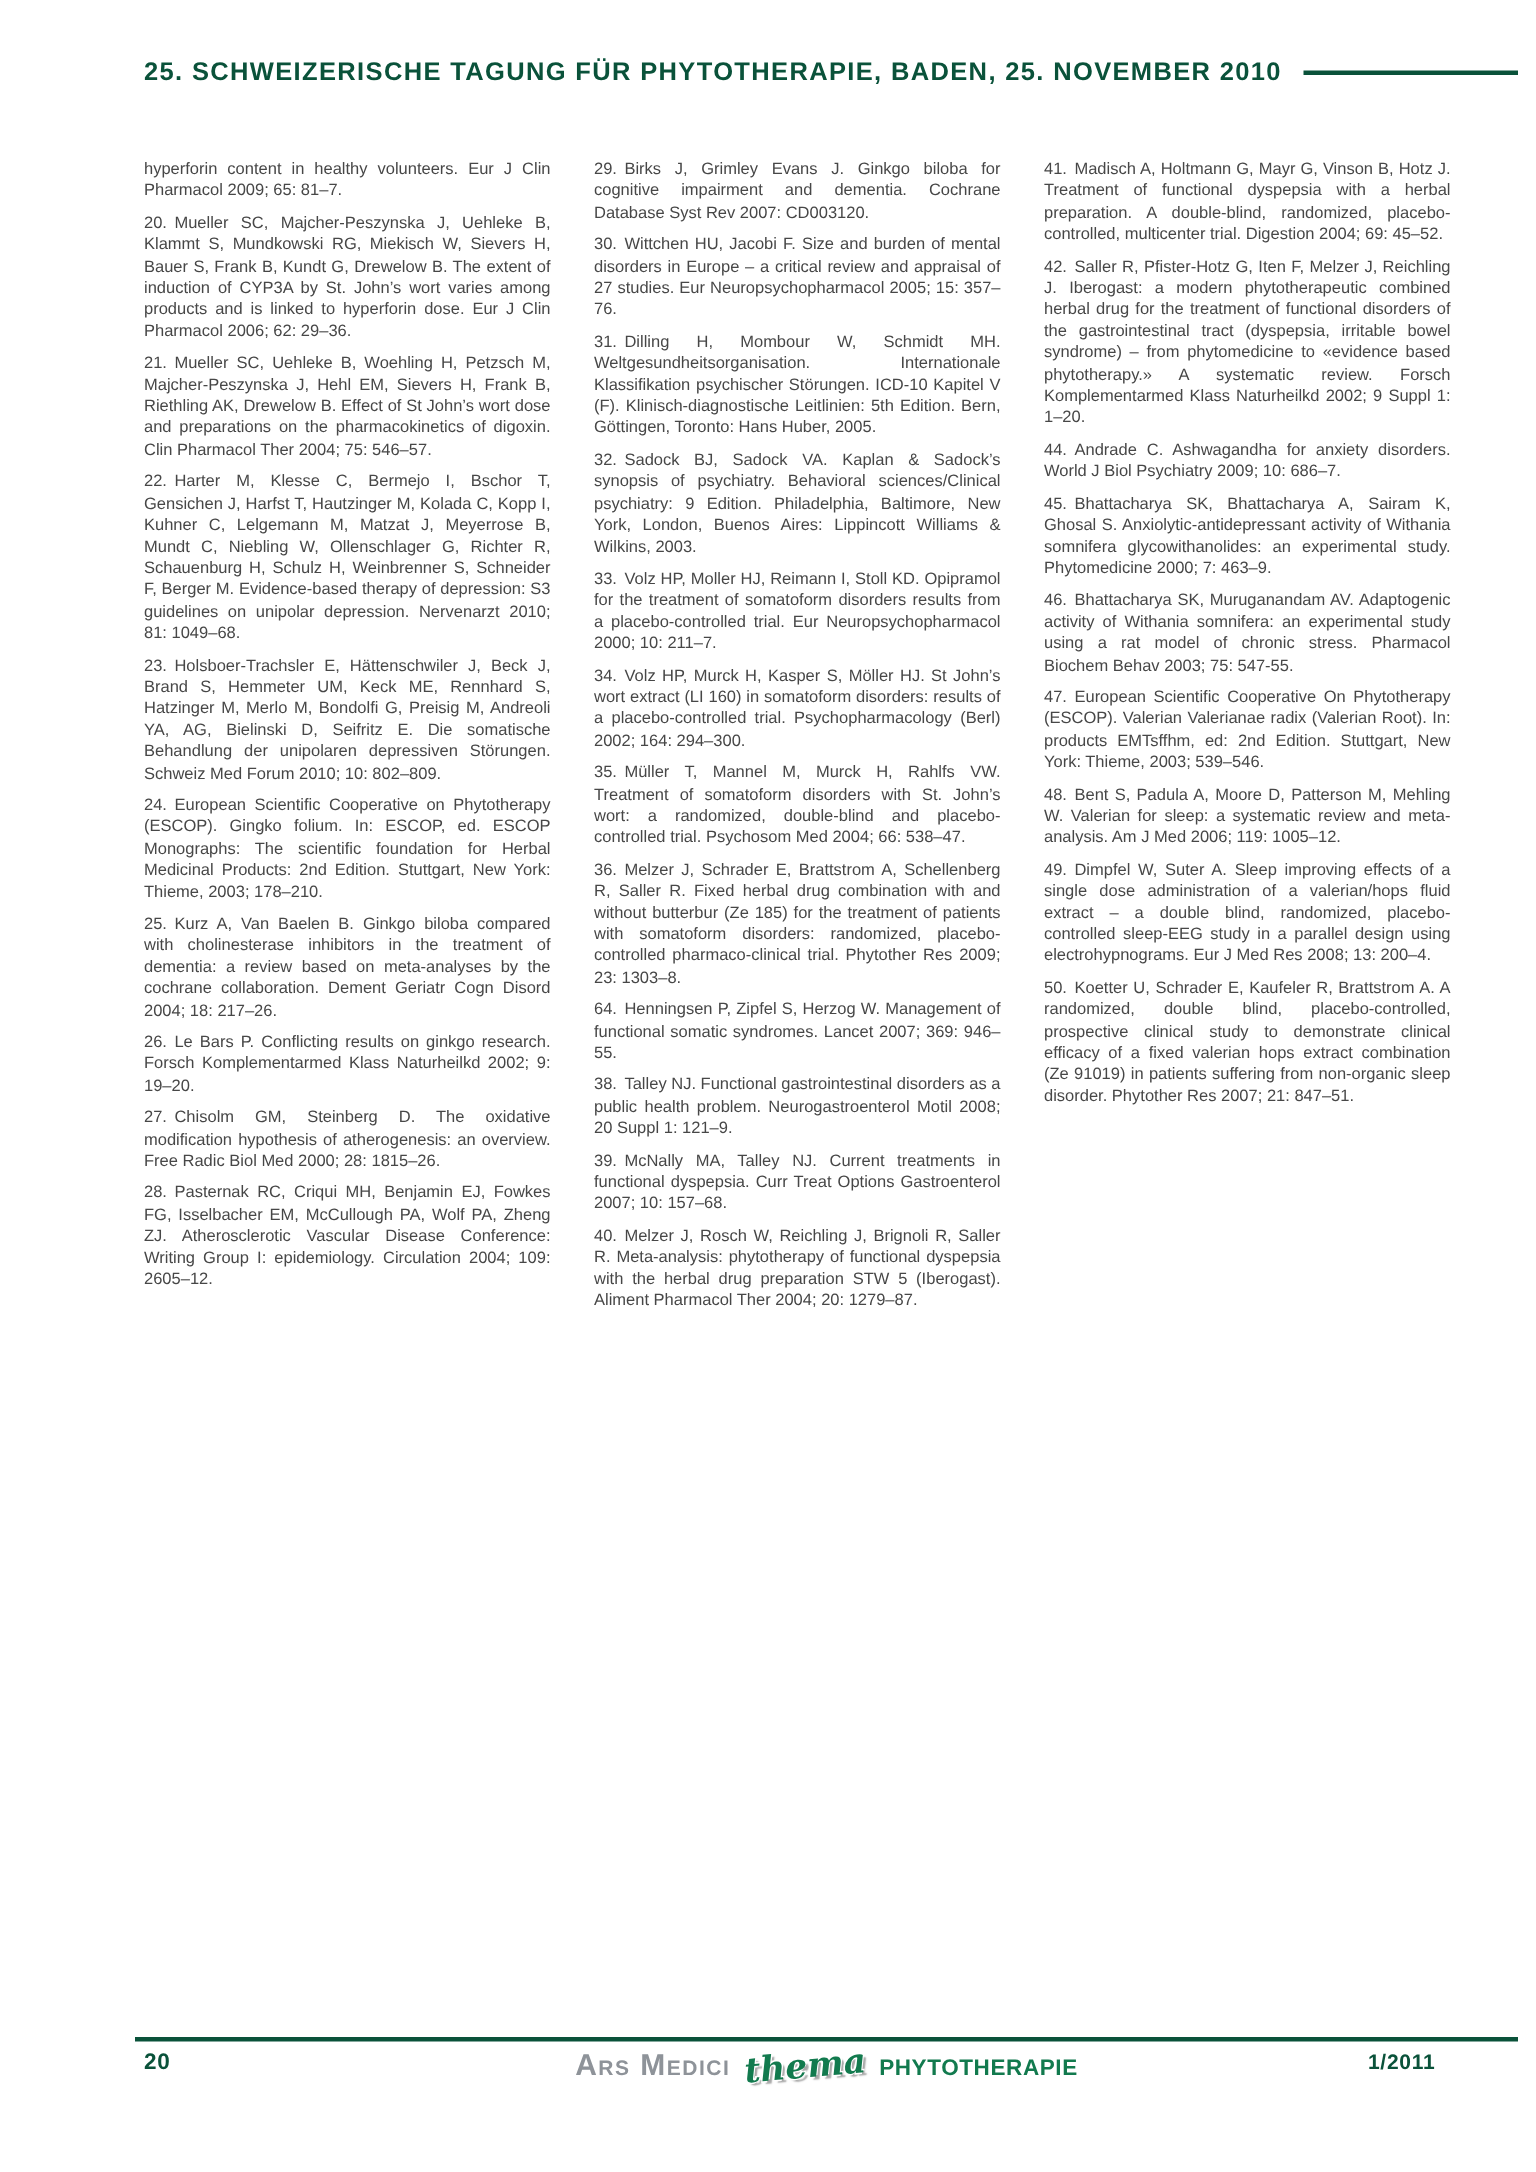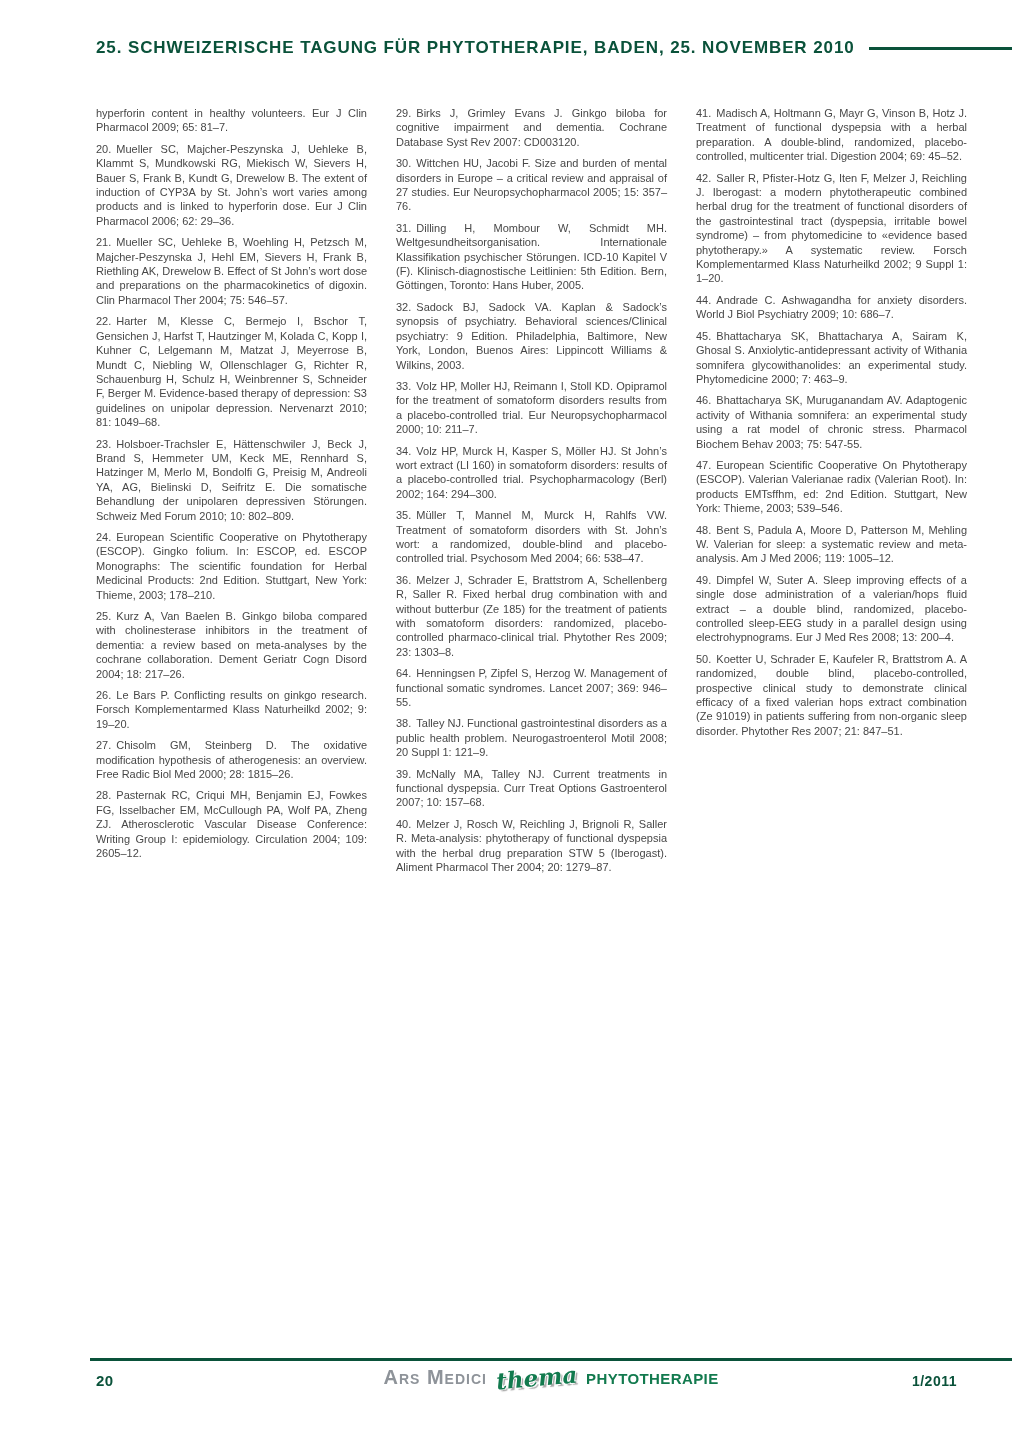--- a/index.html
+++ b/index.html
@@ -35,21 +35,21 @@
   .col{flex:0 0 271px;width:271px;}
   .ref{
     font-size:11px;line-height:14.4px;text-align:justify;
     margin:0 0 7px 0;color:var(--text-body);hyphens:none;
   }
   .ref-num:not(:empty){margin-right:5px;}
   
   .page-footer{position:absolute;left:90px;right:12px;top:1358px;}
   .footer-rule{height:3px;background:var(--green-dark);}
   .footer-row{
-    margin-top:5px;display:flex;align-items:flex-end;
+    margin-top:5px;display:flex;align-items:flex-start;
   }
   .page-num{
     flex:0 0 120px;text-align:left;padding-left:6px;
     font-size:15px;font-weight:800;color:var(--green-dark);letter-spacing:0.5px;
   }
   .issue{
     flex:0 0 120px;text-align:right;padding-right:55px;
     font-size:14px;font-weight:800;color:var(--green-dark);letter-spacing:0.5px;
   }
   .brand{

